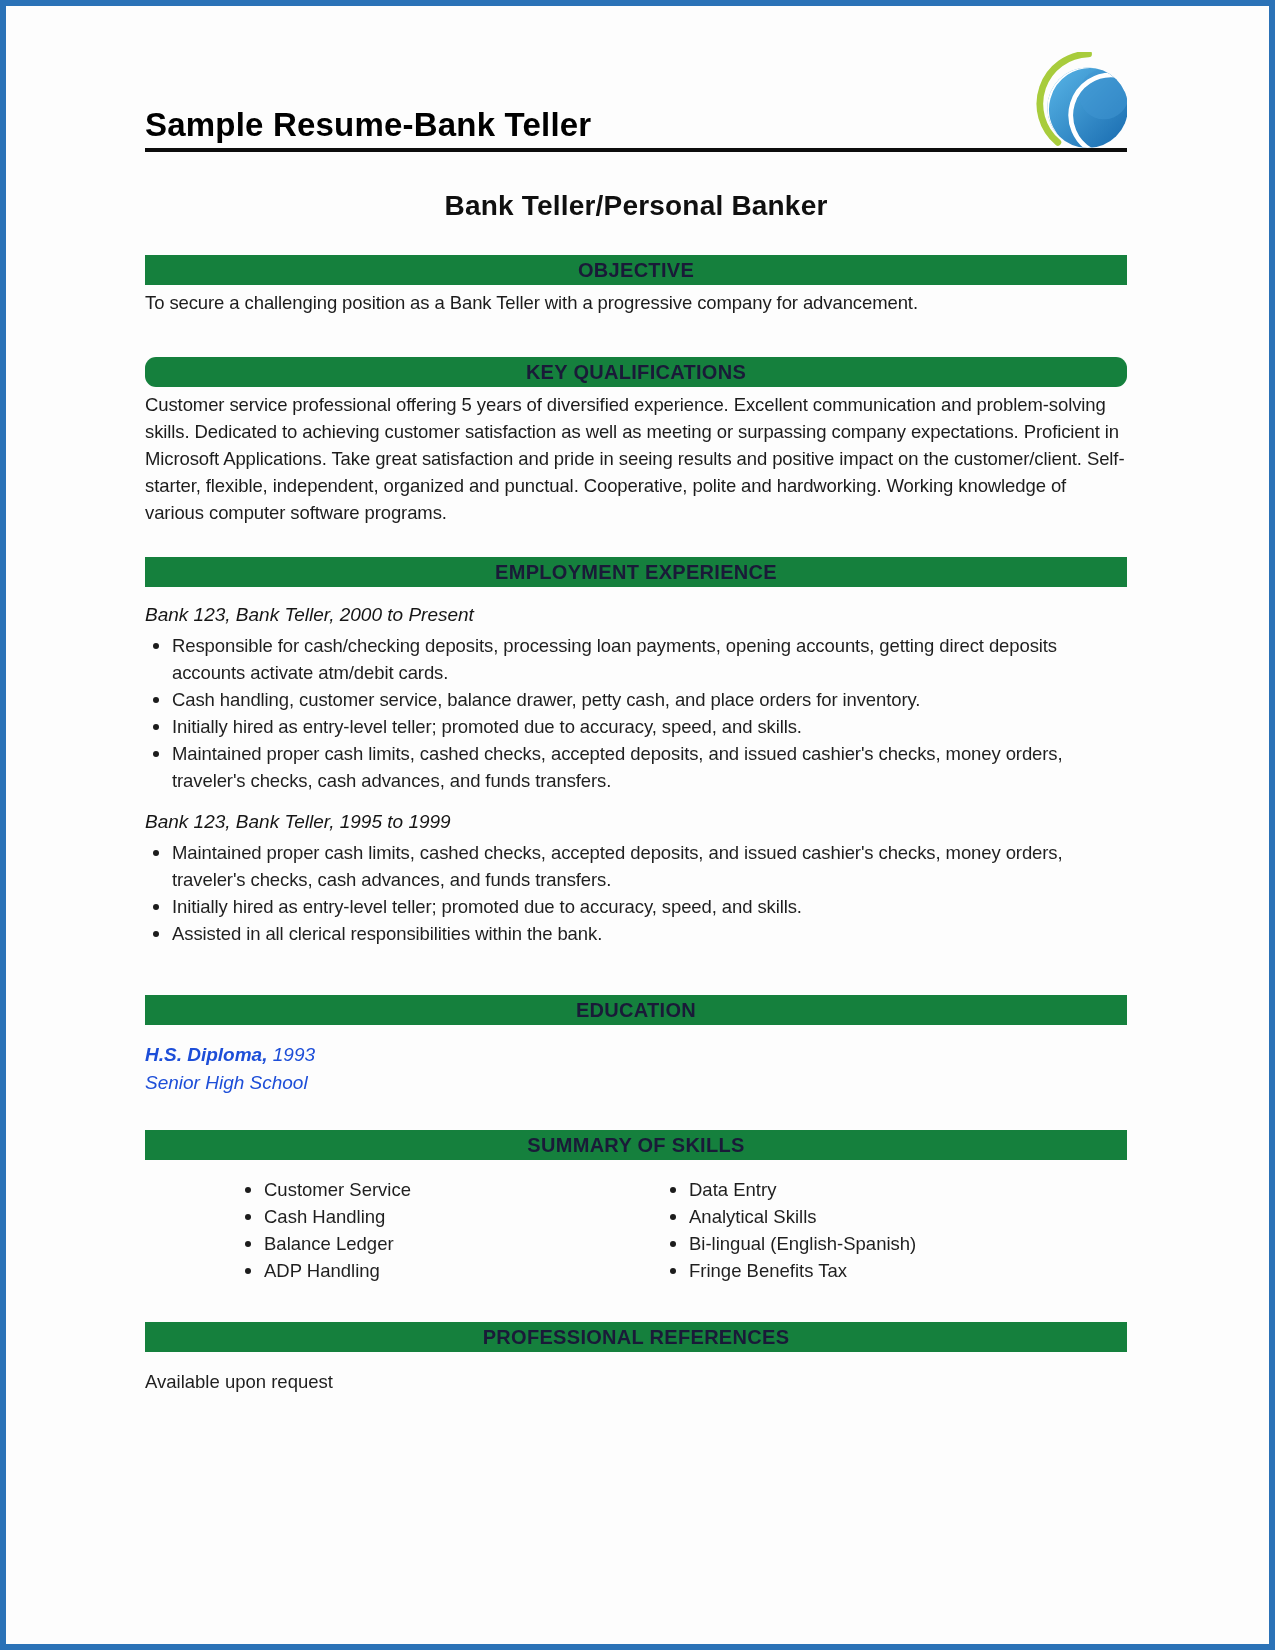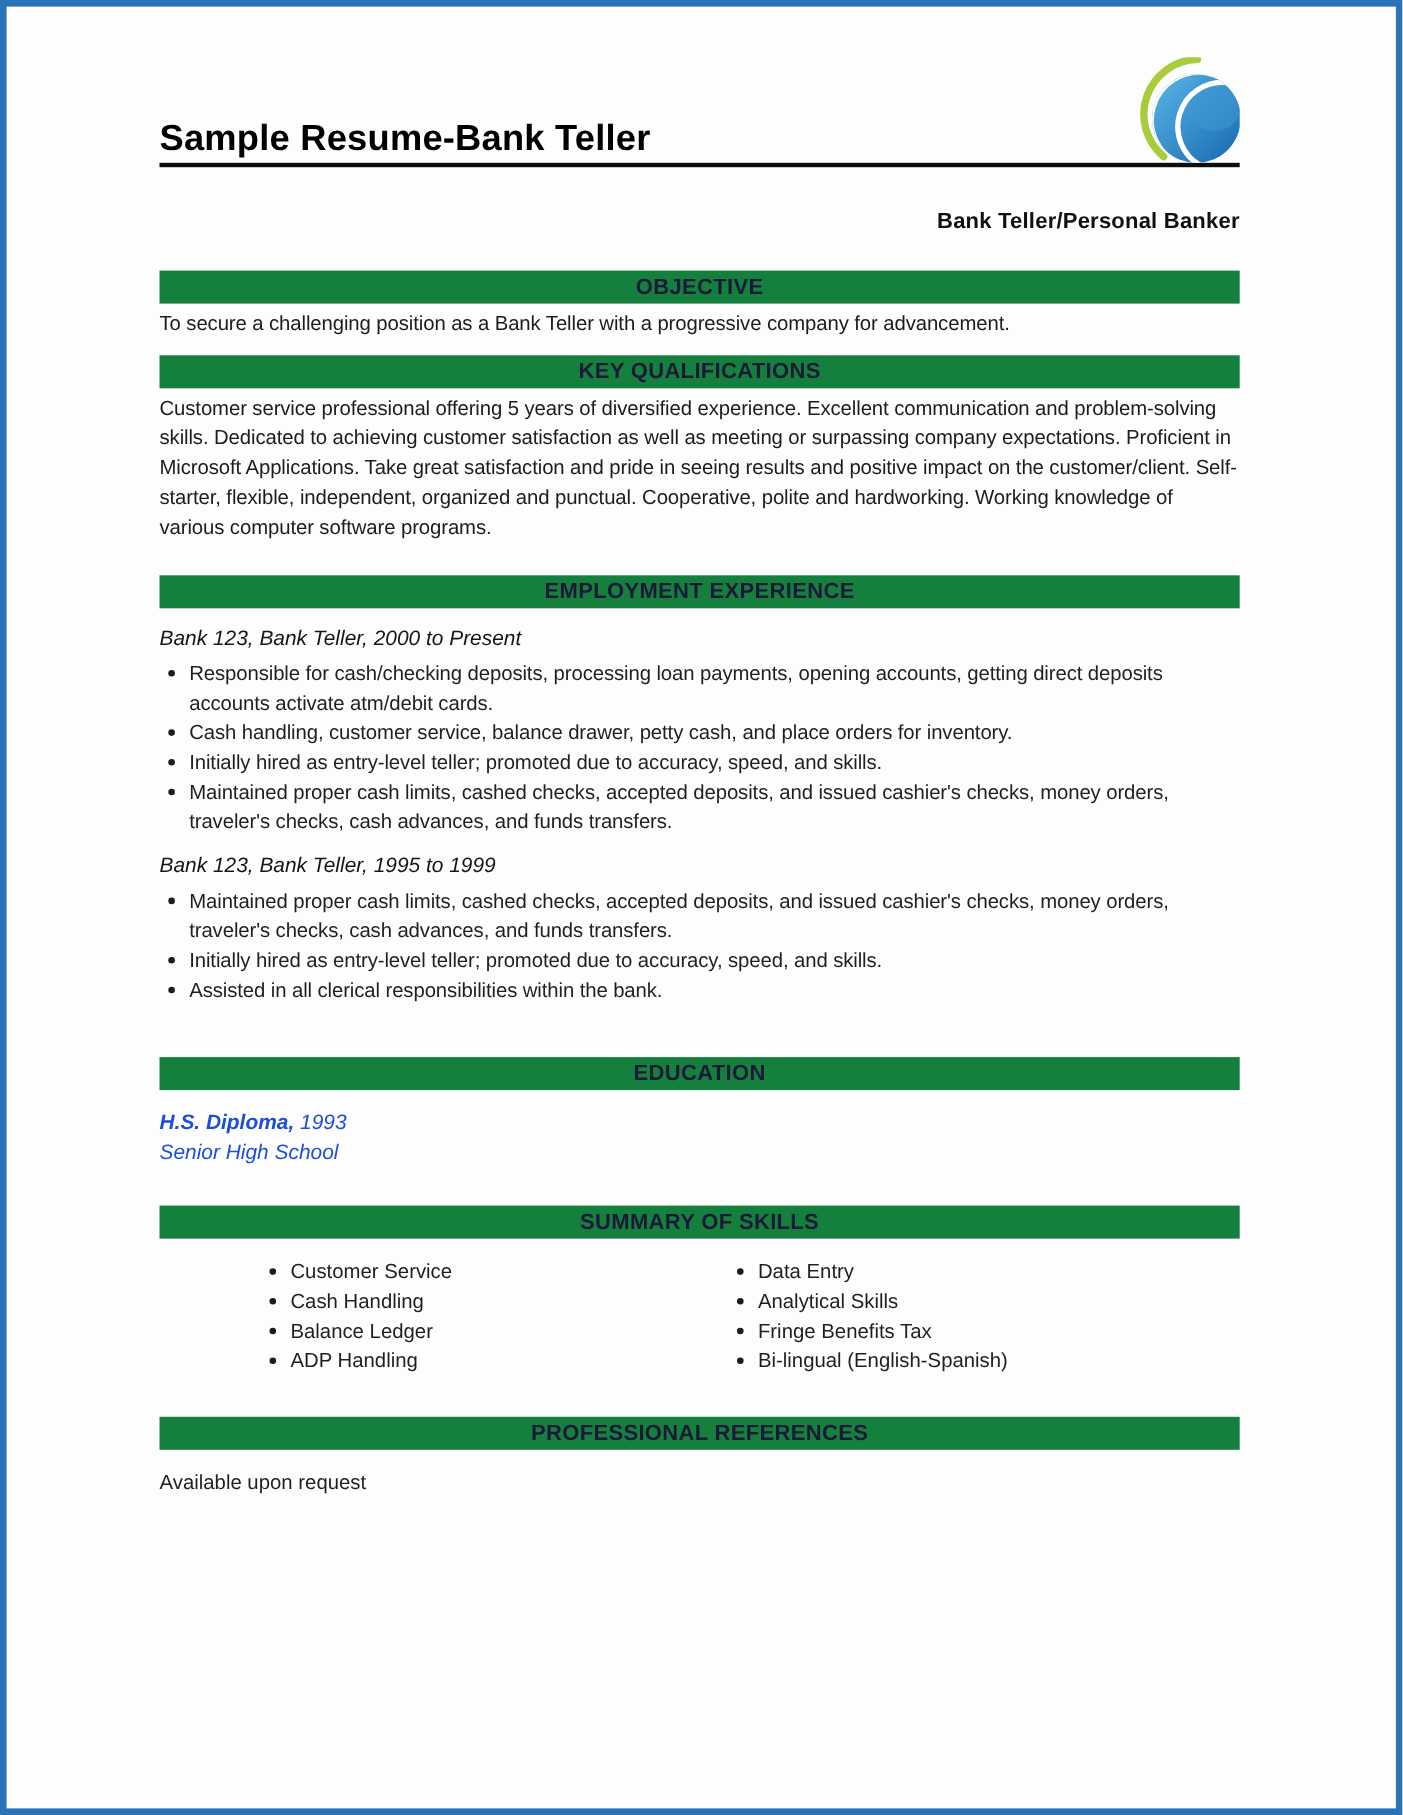--- a/index.html
+++ b/index.html
@@ -17,33 +17,33 @@
   .inner{padding:0 142px 0 139px;}
   
   .header{display:flex;justify-content:space-between;align-items:flex-end;margin-top:46px;}
   .title{
     font-size:33px;font-weight:bold;color:#000;margin:0;
     letter-spacing:0.2px;line-height:1.15;
   }
   .logo{width:96px;height:100px;flex:0 0 auto;margin-bottom:-8px;}
   .rule{height:4px;background:#0d0d0d;margin-top:4px;}
   .subtitle{
-    text-align:right;font-size:20px;font-weight:bold;color:#101010;
+    text-align:center;font-size:28px;font-weight:bold;color:#101010;
     margin-top:38px;letter-spacing:0.2px;
   }
   
   .bar{
     height:30px;background:#15803d;
     display:flex;align-items:center;justify-content:center;
   }
   .bar span{
     font-size:20px;font-weight:bold;color:#1a1a38;letter-spacing:0.3px;
   }
   .bar.m-obj{margin-top:33px;}
-  .bar.m-kq{margin-top:16px;}
+  .bar.m-kq{margin-top:41px;border-radius:11px;}
   .bar.m-emp{margin-top:31px;}
   .bar.m-edu{margin-top:48px;}
   .bar.m-sk{margin-top:34px;}
   .bar.m-ref{margin-top:38px;}
   
   .body{
     font-size:18.5px;line-height:27px;margin:4px 0 0 0;
     letter-spacing:-0.1px;color:#1c1c1c;
   }
   .jobhead{font-size:19px;margin:17px 0 0 0;font-style:italic;color:#161616;}
@@ -202,26 +202,26 @@
               <span class="bt">Data Entry</span>
             </li>
 
             <li>
               <span class="dot"></span>
               <span class="bt">Analytical Skills</span>
             </li>
 
             <li>
               <span class="dot"></span>
+              <span class="bt">Bi-lingual (English-Spanish)</span>
+            </li>
+
+            <li>
+              <span class="dot"></span>
               <span class="bt">Fringe Benefits Tax</span>
-            </li>
-
-            <li>
-              <span class="dot"></span>
-              <span class="bt">Bi-lingual (English-Spanish)</span>
             </li>
           </ul>
       </div>
     </div>
 
     <div class="bar m-ref">
       <span>PROFESSIONAL REFERENCES</span>
     </div>
     <p class="refs">Available upon request</p>
 

